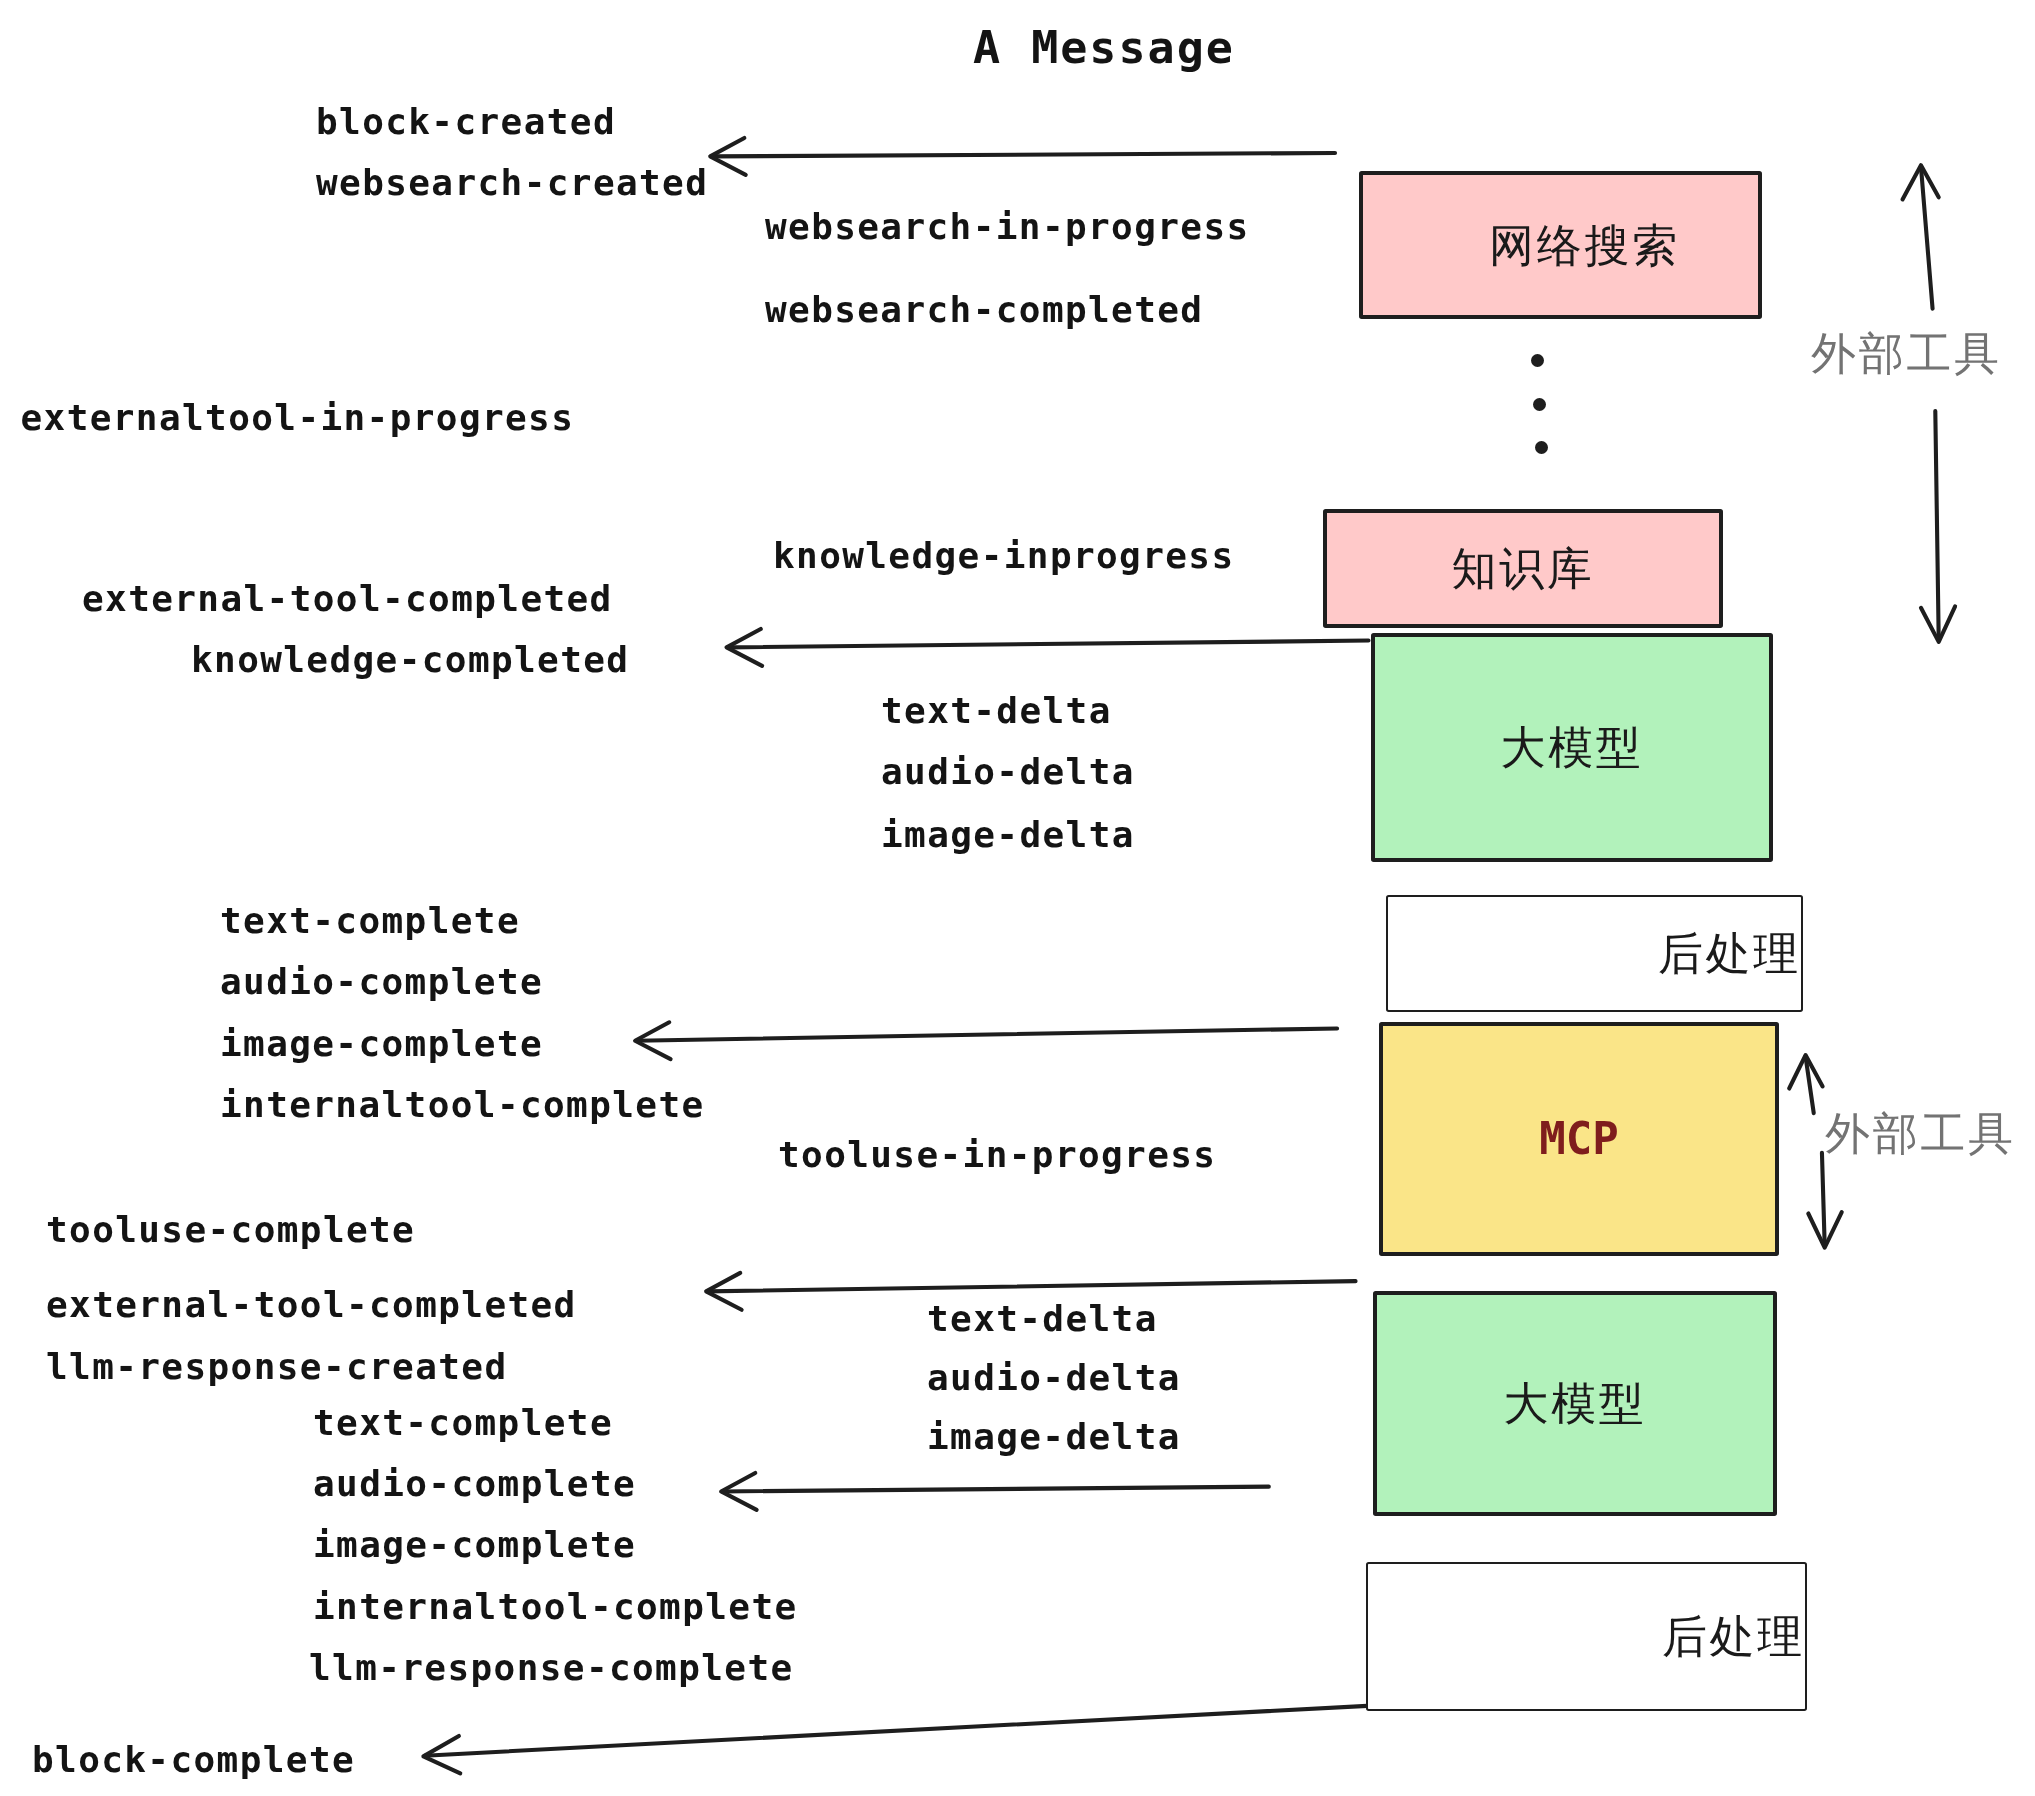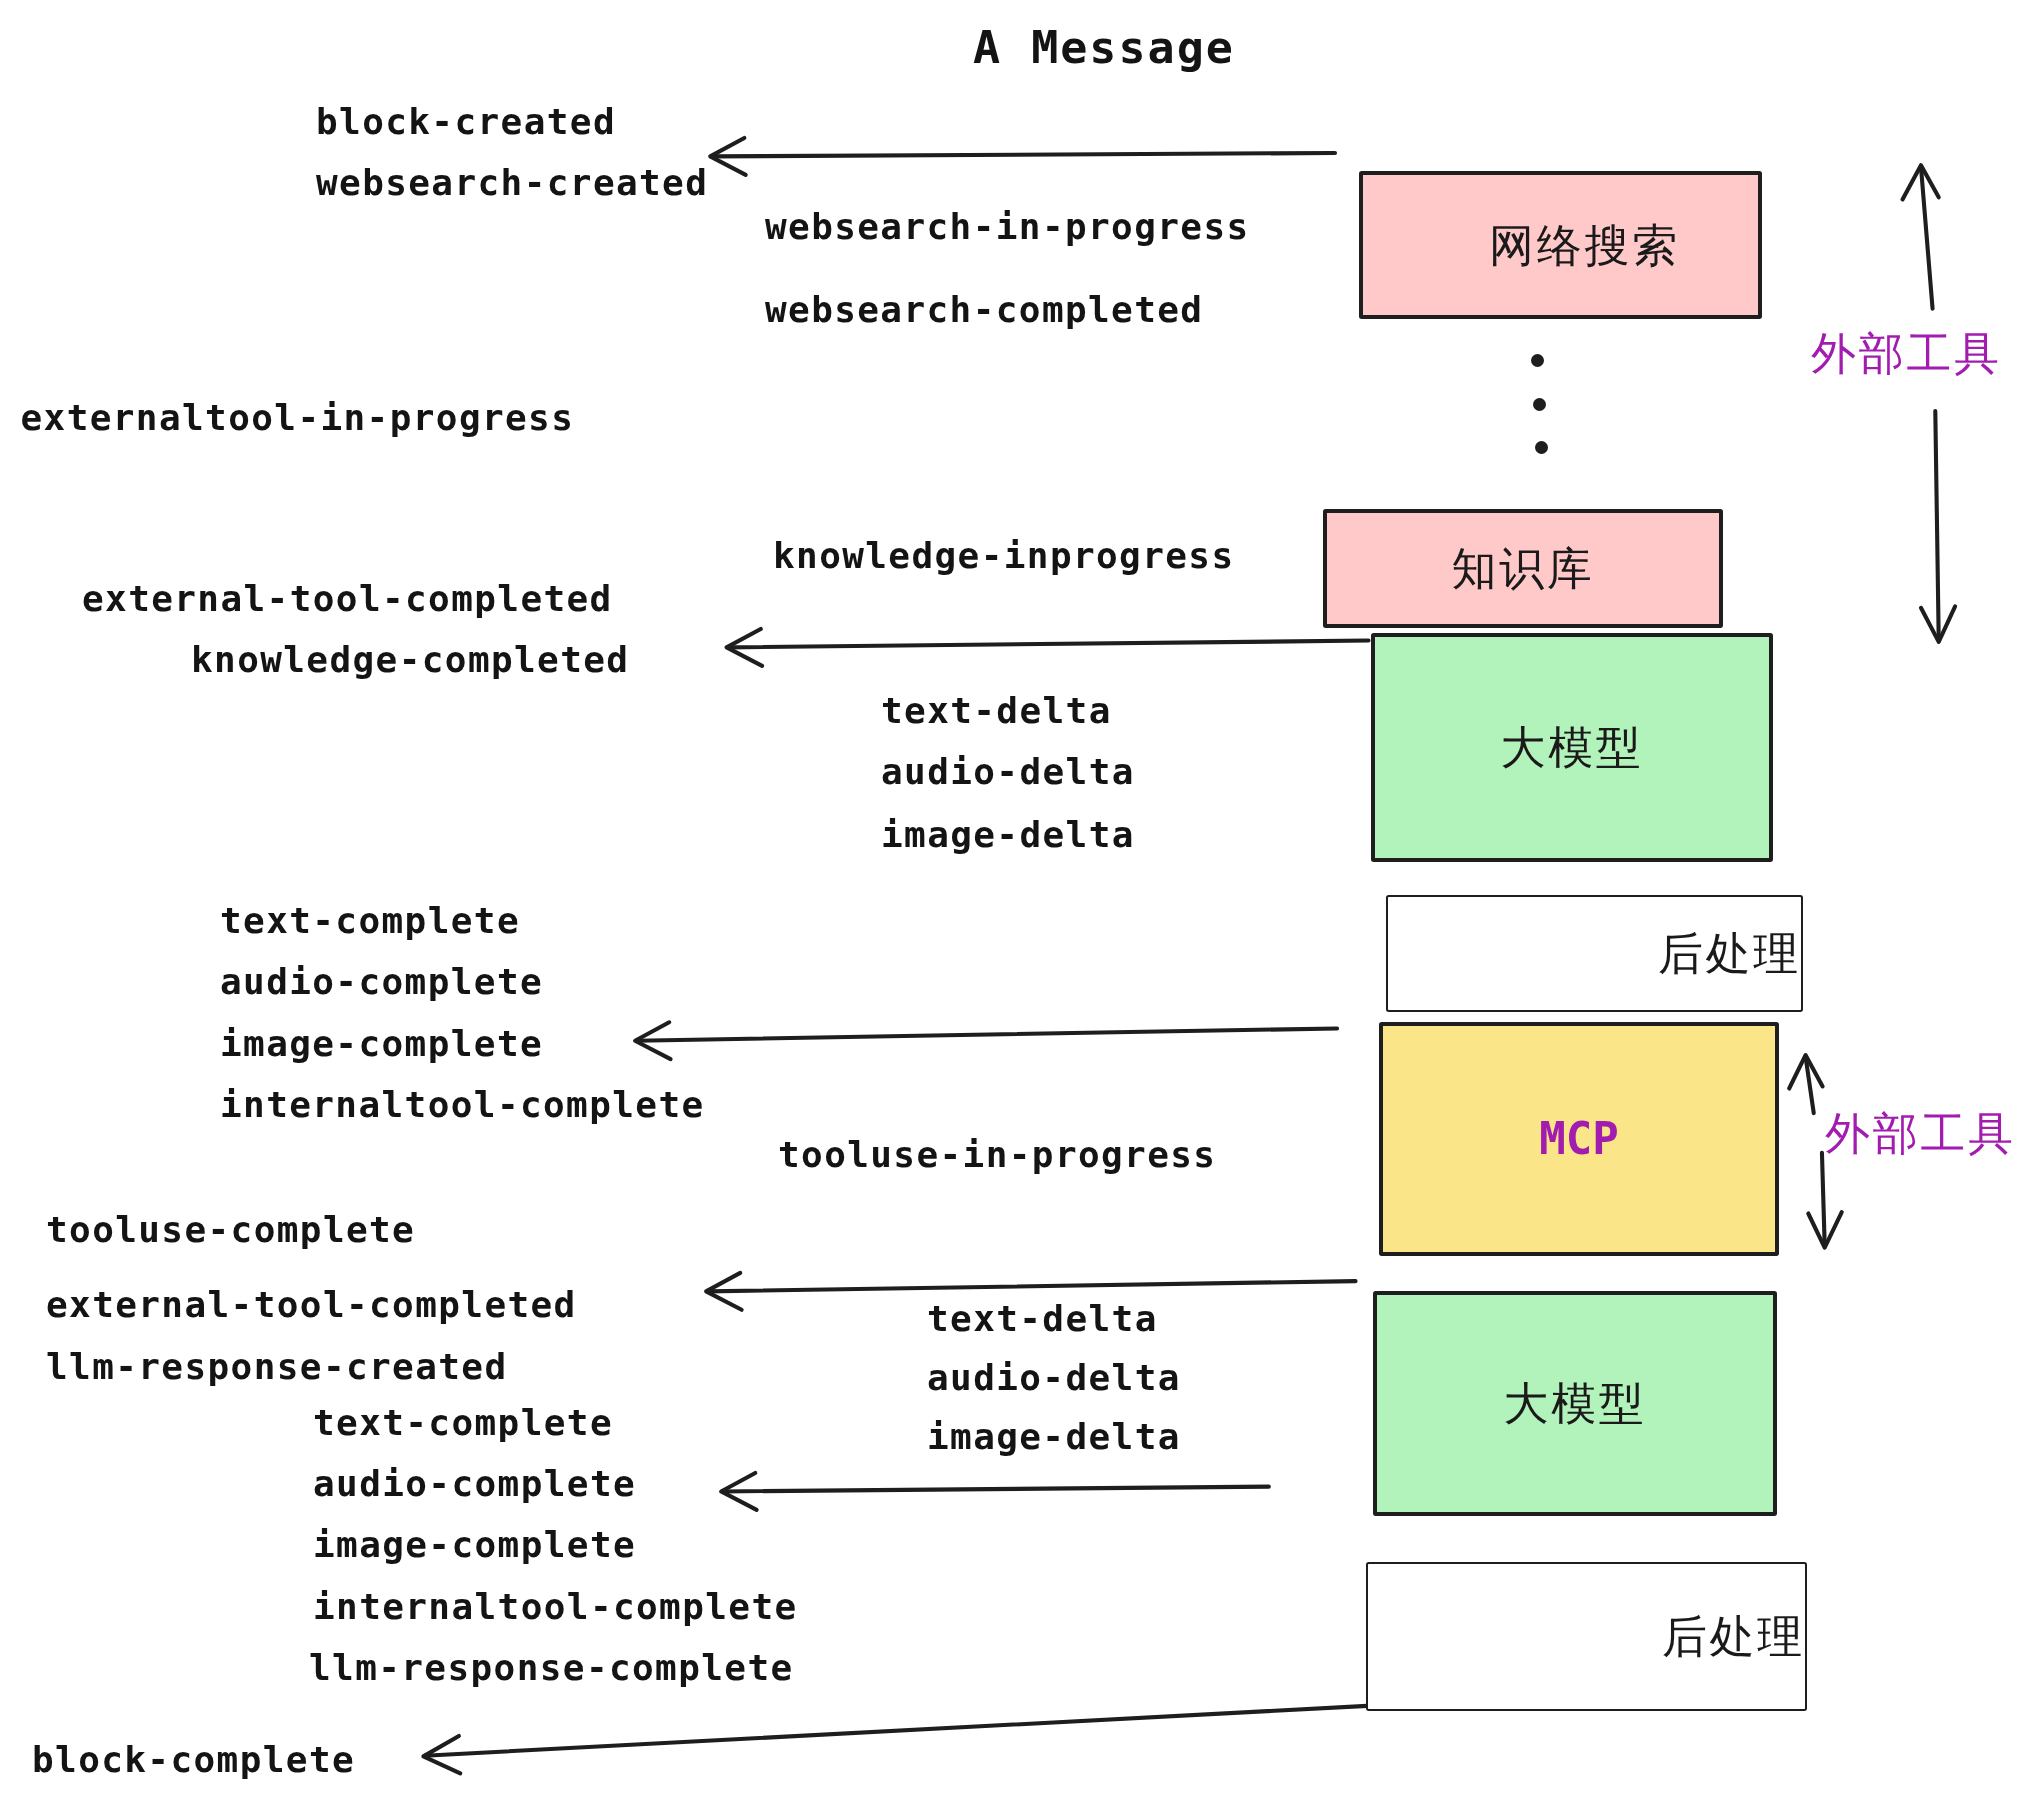--- a/index.html
+++ b/index.html
@@ -7,23 +7,23 @@
        font-family:"DejaVu Sans Mono",monospace;color:#1e1e1e;}
   .lbl{position:absolute;white-space:nowrap;font-family:"DejaVu Sans Mono",monospace;
        font-weight:bold;font-size:36px;line-height:1;letter-spacing:1.4px;color:#141414;}
   .title{font-size:45px;letter-spacing:2px;}
   .box{position:absolute;border:4.1px solid #1e1e1e;border-radius:2.7px;
        display:flex;align-items:center;justify-content:center;box-sizing:border-box;}
   .box.thin{border-width:2.7px;justify-content:flex-end;}
   .cjk{font-family:"DejaVu Sans",sans-serif;font-size:45px;letter-spacing:2.7px;
        color:#1a1a1a;line-height:1;white-space:nowrap;}
   .mcp-text{font-family:"DejaVu Sans Mono",monospace;font-weight:bold;font-size:44px;
-       color:#a21caf;line-height:1;}
+       color:#7f1d1d;line-height:1;}
   .side-label{position:absolute;font-family:"DejaVu Sans",sans-serif;font-size:45px;
-       letter-spacing:2.7px;color:#a21caf;line-height:1;white-space:nowrap;}
+       letter-spacing:2.7px;color:#737373;line-height:1;white-space:nowrap;}
   .dot{position:absolute;width:13px;height:13px;border-radius:50%;background:#1e1e1e;}
   svg.overlay{position:absolute;left:0;top:0;width:2035px;height:1796px;}
   svg .stroke{fill:none;stroke:#1e1e1e;stroke-width:6;stroke-linecap:round;stroke-linejoin:round;}
 </style>
 </head>
 <body>
 
 <svg class="overlay" viewBox="0 0 2980 2630">
   <g>
     <path class="stroke" d="M1955 224 L1042 229"></path>

